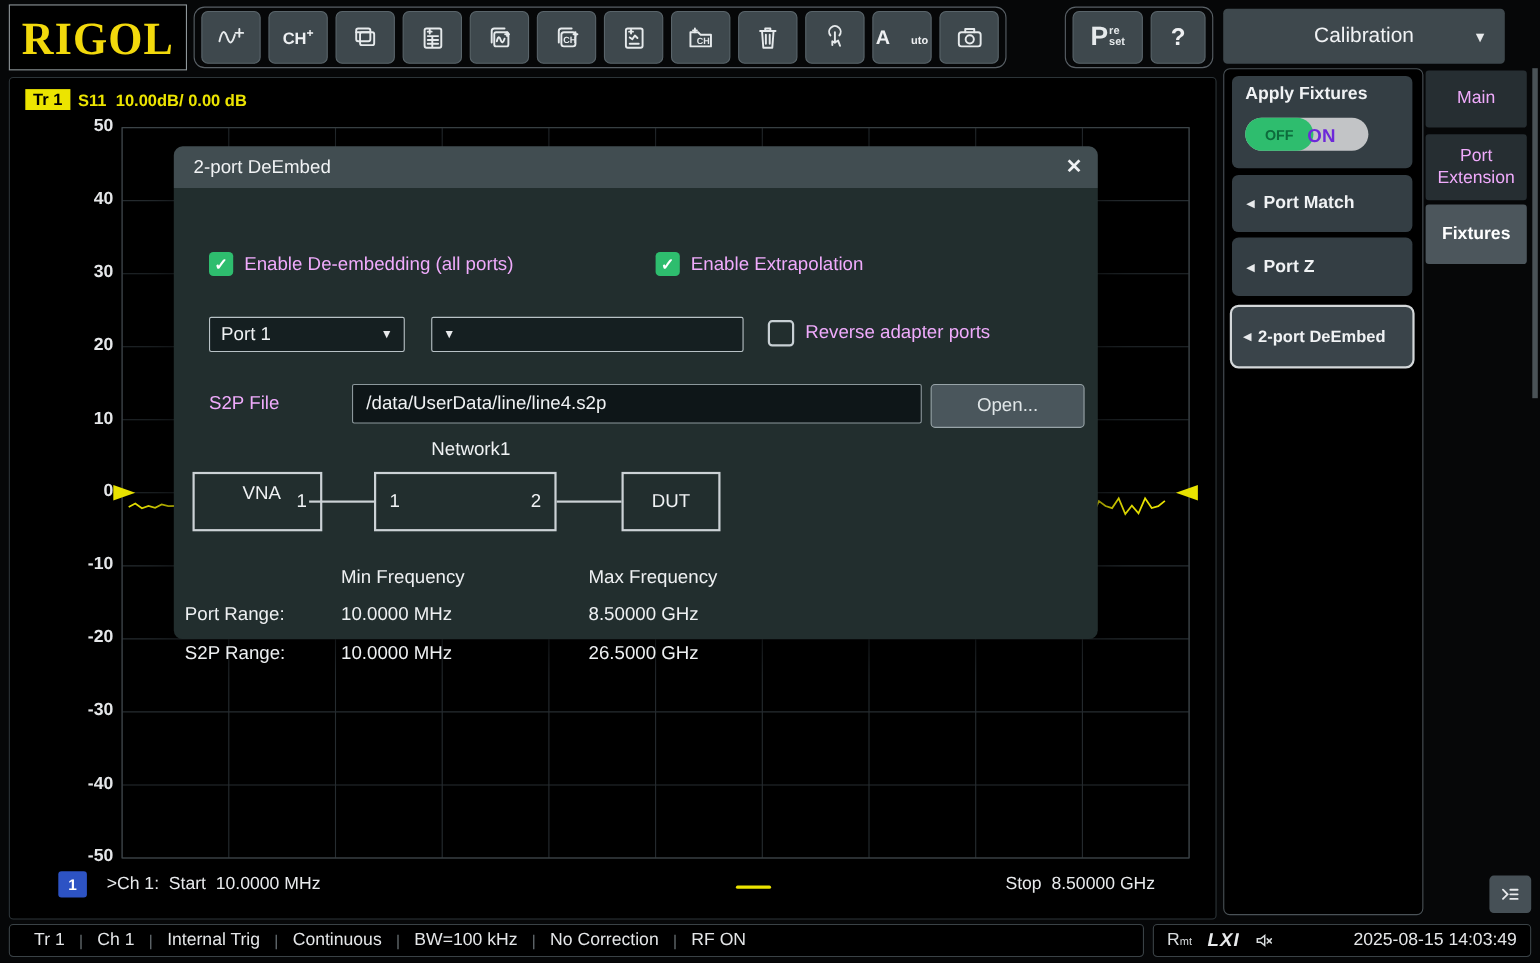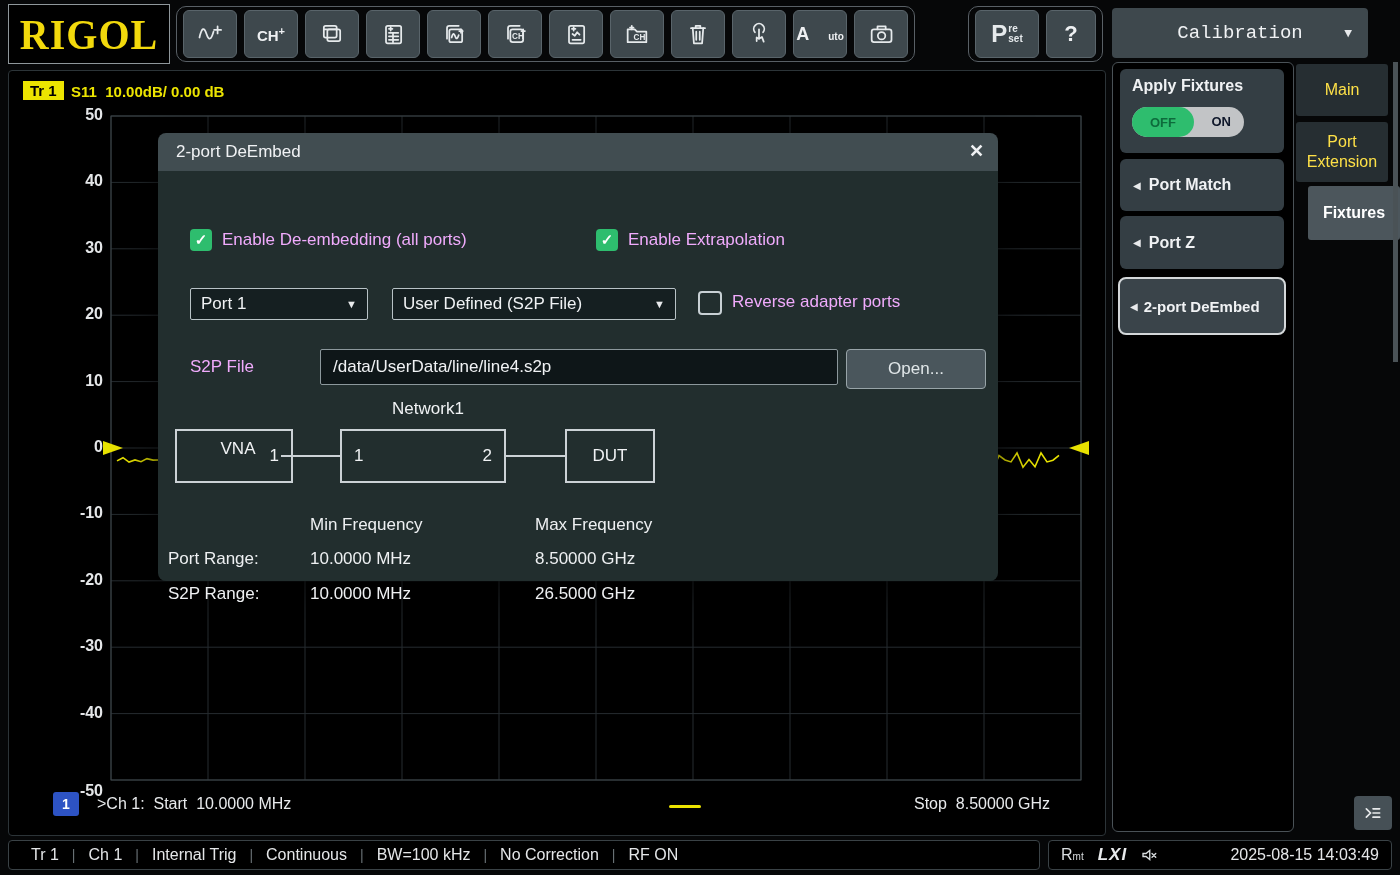--- a/index.html
+++ b/index.html
@@ -27,36 +27,36 @@
   .trace-badge{left:14px;top:10px;background:#ece400;color:#000;font-weight:bold;font-size:15px;padding:1px 7px;}
   .trace-info{left:62px;top:12px;color:#ece400;font-weight:bold;font-size:15px;white-space:pre;}
   .ylab{width:56px;text-align:right;font-size:16px;font-weight:bold;color:#e4e6e8;}
   .ch-badge{left:44px;top:721px;width:26px;height:24px;background:#2d53c4;border-radius:3px;color:#fff;
             font-weight:bold;font-size:14px;display:flex;align-items:center;justify-content:center;}
   .start-text{left:88px;top:724px;font-size:16px;white-space:pre;color:#e8eaec;}
   .trace-dash{left:660px;top:734px;width:32px;height:3px;background:#ece400;border-radius:2px;}
   .stop-text{left:905px;top:724px;font-size:16px;white-space:pre;color:#e8eaec;}
   
   .cal-btn{left:1112px;top:8px;width:256px;height:50px;background:#3e484d;border-radius:4px;
-           display:flex;align-items:center;justify-content:center;font-size:19px;color:#f0f2f4;font-family:Liberation Mono, monospace;}
+           display:flex;align-items:center;justify-content:center;font-size:19px;color:#f0f2f4;}
   .cal-caret{position:absolute;right:16px;top:18px;font-size:13px;color:#e8eaec;}
   .menu-col{left:1112px;top:62px;width:180px;height:768px;background:#000;border:1px solid #4a5257;border-radius:6px;}
   .side-panel{left:7px;top:6px;width:164px;height:84px;background:#343e44;border-radius:6px;}
   .side-label{position:absolute;left:12px;top:8px;font-weight:bold;font-size:16px;color:#f0f2f4;}
   .toggle{position:absolute;left:12px;top:38px;width:112px;height:30px;background:#c2c4c6;border-radius:15px;}
   .toggle-off{position:absolute;left:0;top:0;width:62px;height:30px;background:#2ebd6e;border-radius:15px;
               display:flex;align-items:center;justify-content:center;font-weight:bold;font-size:13px;color:#0d6b3c;}
-  .toggle-on{position:absolute;right:13px;top:7px;font-weight:bold;font-size:13px;color:#0f172a;}
+  .toggle-on{position:absolute;right:30px;top:7px;font-weight:bold;font-size:17px;color:#6d28d9;}
   .side-btn{left:7px;width:164px;background:#343e44;border-radius:6px;display:flex;align-items:center;
             padding-left:13px;box-sizing:border-box;gap:8px;}
   .side-btn .arr{font-size:10px;color:#e8eaec;}
   .side-btn .lbl{font-weight:bold;font-size:16px;color:#f0f2f4;}
   .tab{left:1296px;width:92px;background:#262e32;border-radius:3px;display:flex;flex-direction:column;
-       align-items:center;justify-content:center;font-size:16px;color:#fde047;text-align:center;line-height:20px;}
-  .tab-active{background:#4c565c;color:#fff;font-weight:bold;margin-left:12px;}
+       align-items:center;justify-content:center;font-size:16px;color:#f0abfc;text-align:center;line-height:20px;}
+  .tab-active{background:#4c565c;color:#fff;font-weight:bold;}
   .scroll-strip{left:1393px;top:62px;width:5px;height:300px;background:#4a5256;}
   .expand-btn{left:1354px;top:796px;width:38px;height:34px;background:#465056;border-radius:4px;
               display:flex;align-items:center;justify-content:center;}
   
   .dialog{left:158px;top:133px;width:840px;height:448px;border-radius:8px;z-index:20;
           box-shadow:0 8px 40px rgba(0,0,0,0.75);}
   .dlg-header{position:absolute;left:0;top:0;width:100%;height:38px;background:#414d51;border-radius:8px 8px 0 0;}
   .dlg-title{position:absolute;left:18px;top:9px;font-size:17px;color:#f0f2f4;}
   .dlg-close{position:absolute;right:14px;top:7px;font-size:18px;font-weight:bold;color:#f0f2f4;}
   .dlg-body{position:absolute;left:0;top:38px;width:100%;height:410px;background:#222e2e;border-radius:0 0 8px 8px;}
@@ -201,21 +201,21 @@
       <div class="abs ylab" style="left: 38px; top: 35px;">50</div>
       <div class="abs ylab" style="left: 38px; top: 101.4px;">40</div>
       <div class="abs ylab" style="left: 38px; top: 167.8px;">30</div>
       <div class="abs ylab" style="left: 38px; top: 234.2px;">20</div>
       <div class="abs ylab" style="left: 38px; top: 300.6px;">10</div>
       <div class="abs ylab" style="left: 38px; top: 367px;">0</div>
       <div class="abs ylab" style="left: 38px; top: 433.4px;">-10</div>
       <div class="abs ylab" style="left: 38px; top: 499.8px;">-20</div>
       <div class="abs ylab" style="left: 38px; top: 566.2px;">-30</div>
       <div class="abs ylab" style="left: 38px; top: 632.6px;">-40</div>
-      <div class="abs ylab" style="left: 38px; top: 699px; margin-top: 12px;">-50</div>
+      <div class="abs ylab" style="left: 38px; top: 699px;">-50</div>
     </div>
   <svg id="grid-svg" class="abs" style="left:102px;top:45px;overflow:visible;" width="970" height="664">
       <line x1="0" y1="0" x2="0" y2="664" stroke="#262c30" stroke-width="1"></line>
       <line x1="0" y1="0" x2="970" y2="0" stroke="#262c30" stroke-width="1"></line>
       <line x1="97" y1="0" x2="97" y2="664" stroke="#262c30" stroke-width="1"></line>
       <line x1="0" y1="66.4" x2="970" y2="66.4" stroke="#262c30" stroke-width="1"></line>
       <line x1="194" y1="0" x2="194" y2="664" stroke="#262c30" stroke-width="1"></line>
       <line x1="0" y1="132.8" x2="970" y2="132.8" stroke="#262c30" stroke-width="1"></line>
       <line x1="291" y1="0" x2="291" y2="664" stroke="#262c30" stroke-width="1"></line>
       <line x1="0" y1="199.20000000000002" x2="970" y2="199.20000000000002" stroke="#262c30" stroke-width="1"></line>
@@ -306,21 +306,20 @@
     <div class="abs cbox" style="left:438px;top:58px;">
       <span>✓</span>
     </div>
     <span class="abs dlg-label" style="left:470px;top:59px;">Enable Extrapolation</span>
 
     <div class="abs dd" style="left:32px;top:117px;width:178px;">
       <span class="val">Port 1</span>
       <span class="caret">▼</span>
     </div>
     <div class="abs dd" style="left:234px;top:117px;width:284px;">
-      <span class="val">User Defined (S2P File)</span>
       <span class="caret">▼</span>
     </div>
     <div class="abs cbox-empty" style="left:540px;top:120px;"></div>
     <span class="abs dlg-label" style="left:574px;top:121px;">Reverse adapter ports</span>
 
     <span class="abs dlg-label" style="left:32px;top:186px;">S2P File</span>
     <div class="abs s2p-input" style="left:162px;top:178px;width:518px;height:36px;">
       <span>/data/UserData/line/line4.s2p</span>
     </div>
     <div class="abs open-btn" style="left:688px;top:178px;width:138px;height:38px;">

